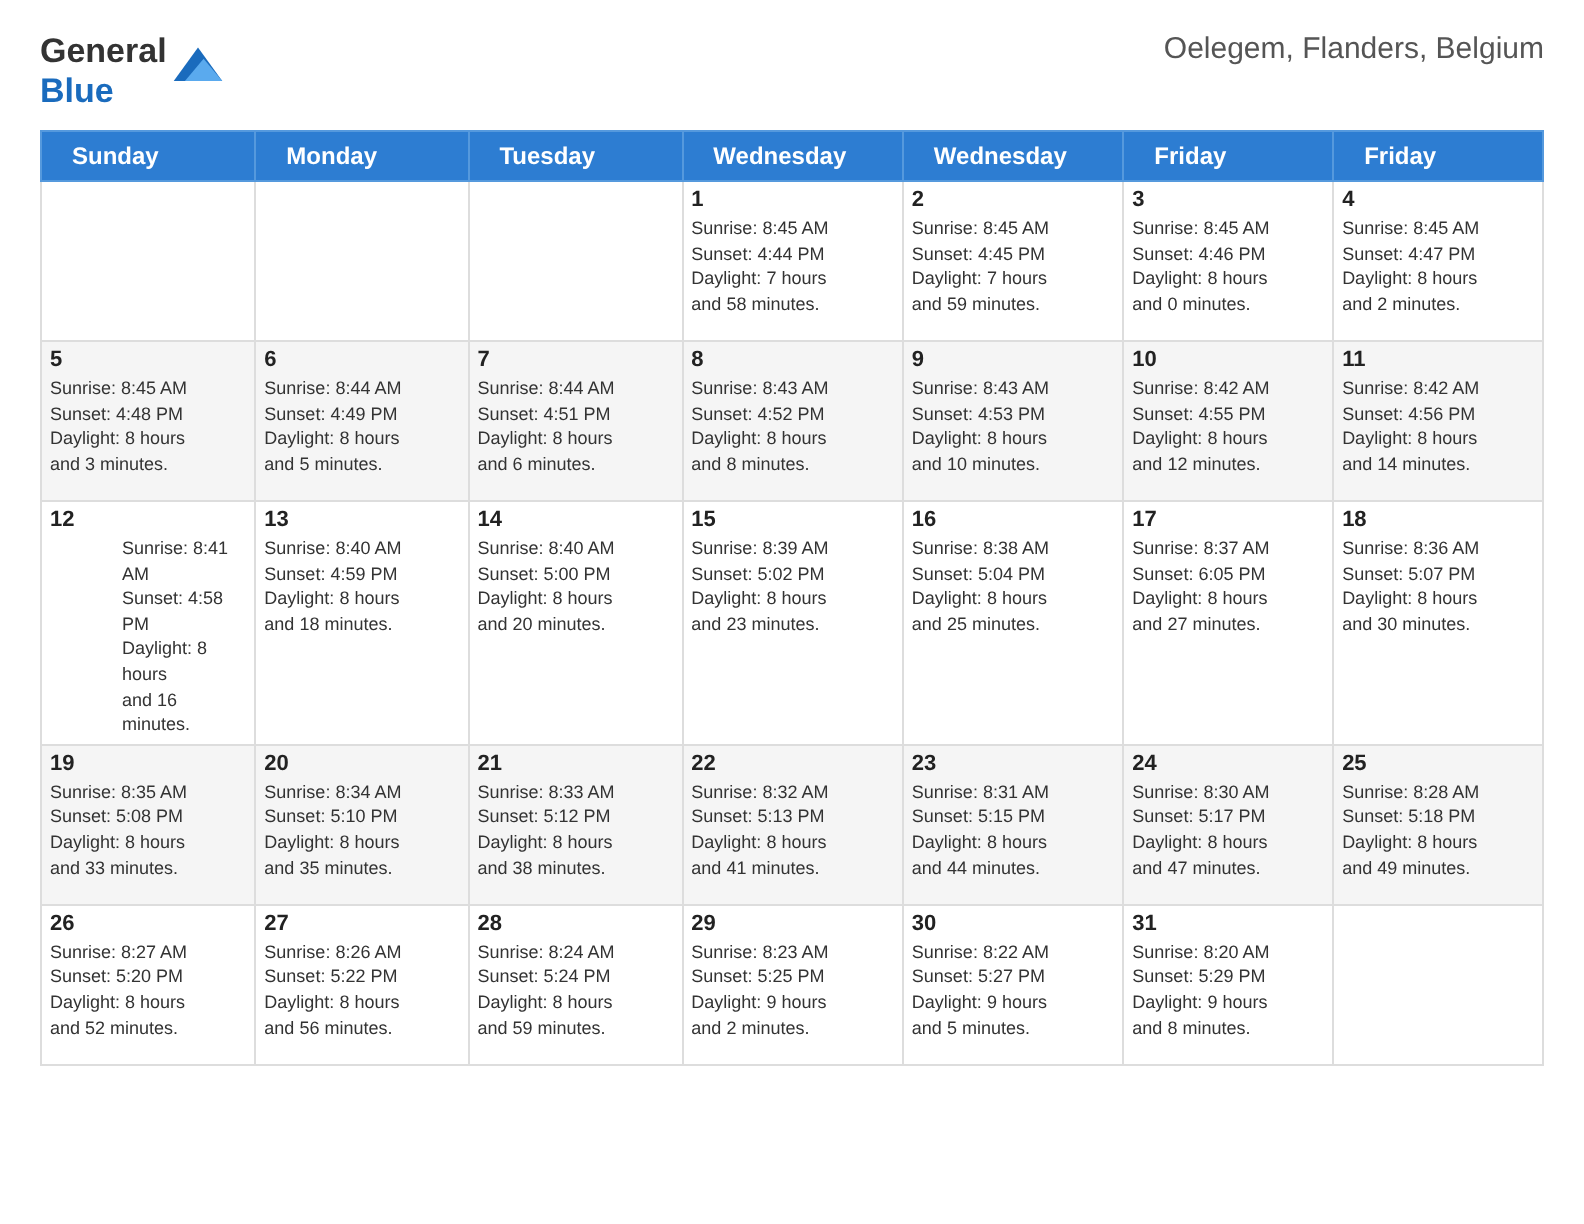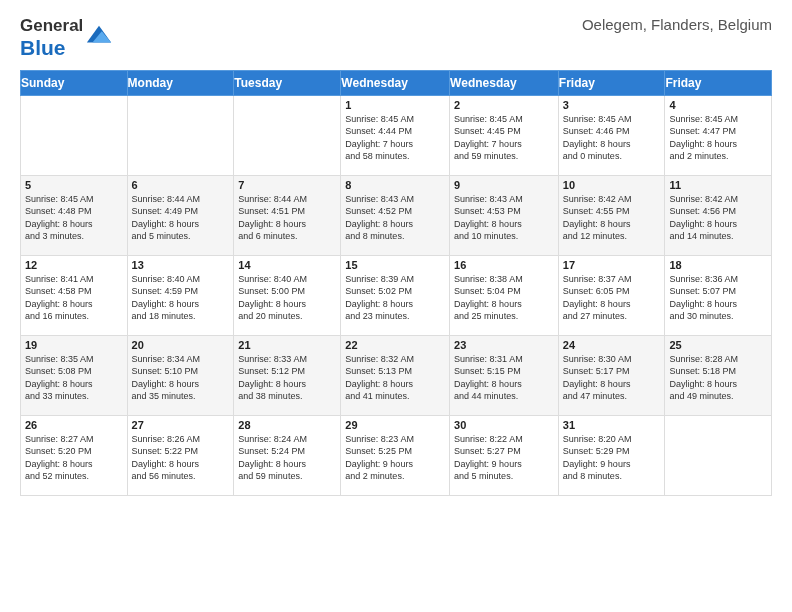--- a/index.html
+++ b/index.html
@@ -46,21 +46,21 @@
     .calendar {
       width: 100%;
       border-collapse: collapse;
       border: 1px solid #ccc;
     }
     .calendar th {
       background-color: #2d7dd2;
       color: #fff;
       font-size: 12px;
       font-weight: bold;
-      padding: 5px 0;
+      padding: 5px 15px;
       text-align: left;
       border: 1px solid #5599dd;
     }
     .calendar td {
       vertical-align: top;
       border: 1px solid #ddd;
       padding: 3px 4px;
       width: 113px;
       height: 80px;
       background: #fff;
@@ -88,21 +88,21 @@
 </head>
 <body>
 
 <div class="page">
   <div class="header">
     <div class="logo">
       <div>
         <div style="display:flex;align-items:center;">
           <div>
             <div style="font-size:17px;font-weight:bold;color:#333;line-height:1.15;">General</div>
-            <div style="font-size:21px;font-weight:bold;color:#1a6bbd;line-height:1.15;">Blue</div>
+            <div style="font-size:17px;font-weight:bold;color:#1a6bbd;line-height:1.15;">Blue</div>
           </div>
           <svg class="logo-icon" viewBox="0 0 30 30" xmlns="http://www.w3.org/2000/svg">
             <polygon points="2,22 15,4 28,22" fill="#1a6bbd"></polygon>
             <polygon points="8,22 18,10 28,22" fill="#5aaaee"></polygon>
           </svg>
         </div>
       </div>
     </div>
     <div class="title-block">
       <div class="location">Oelegem, Flanders, Belgium</div>
@@ -202,21 +202,21 @@
             <div class="day-num">11</div>
             <div class="day-info" style="white-space: pre-line;">Sunrise: 8:42 AM
 Sunset: 4:56 PM
 Daylight: 8 hours
 and 14 minutes.</div>
           </td>
         </tr>
         <tr>
           <td>
             <div class="day-num">12</div>
-            <div class="day-info" style="white-space: pre-line;">Sunrise: 8:41 AM
+            <div class="day-info" style="white-space: pre-line; margin-left: 36px;">Sunrise: 8:41 AM
 Sunset: 4:58 PM
 Daylight: 8 hours
 and 16 minutes.</div>
           </td>
           <td>
             <div class="day-num">13</div>
             <div class="day-info" style="white-space: pre-line;">Sunrise: 8:40 AM
 Sunset: 4:59 PM
 Daylight: 8 hours
 and 18 minutes.</div>

